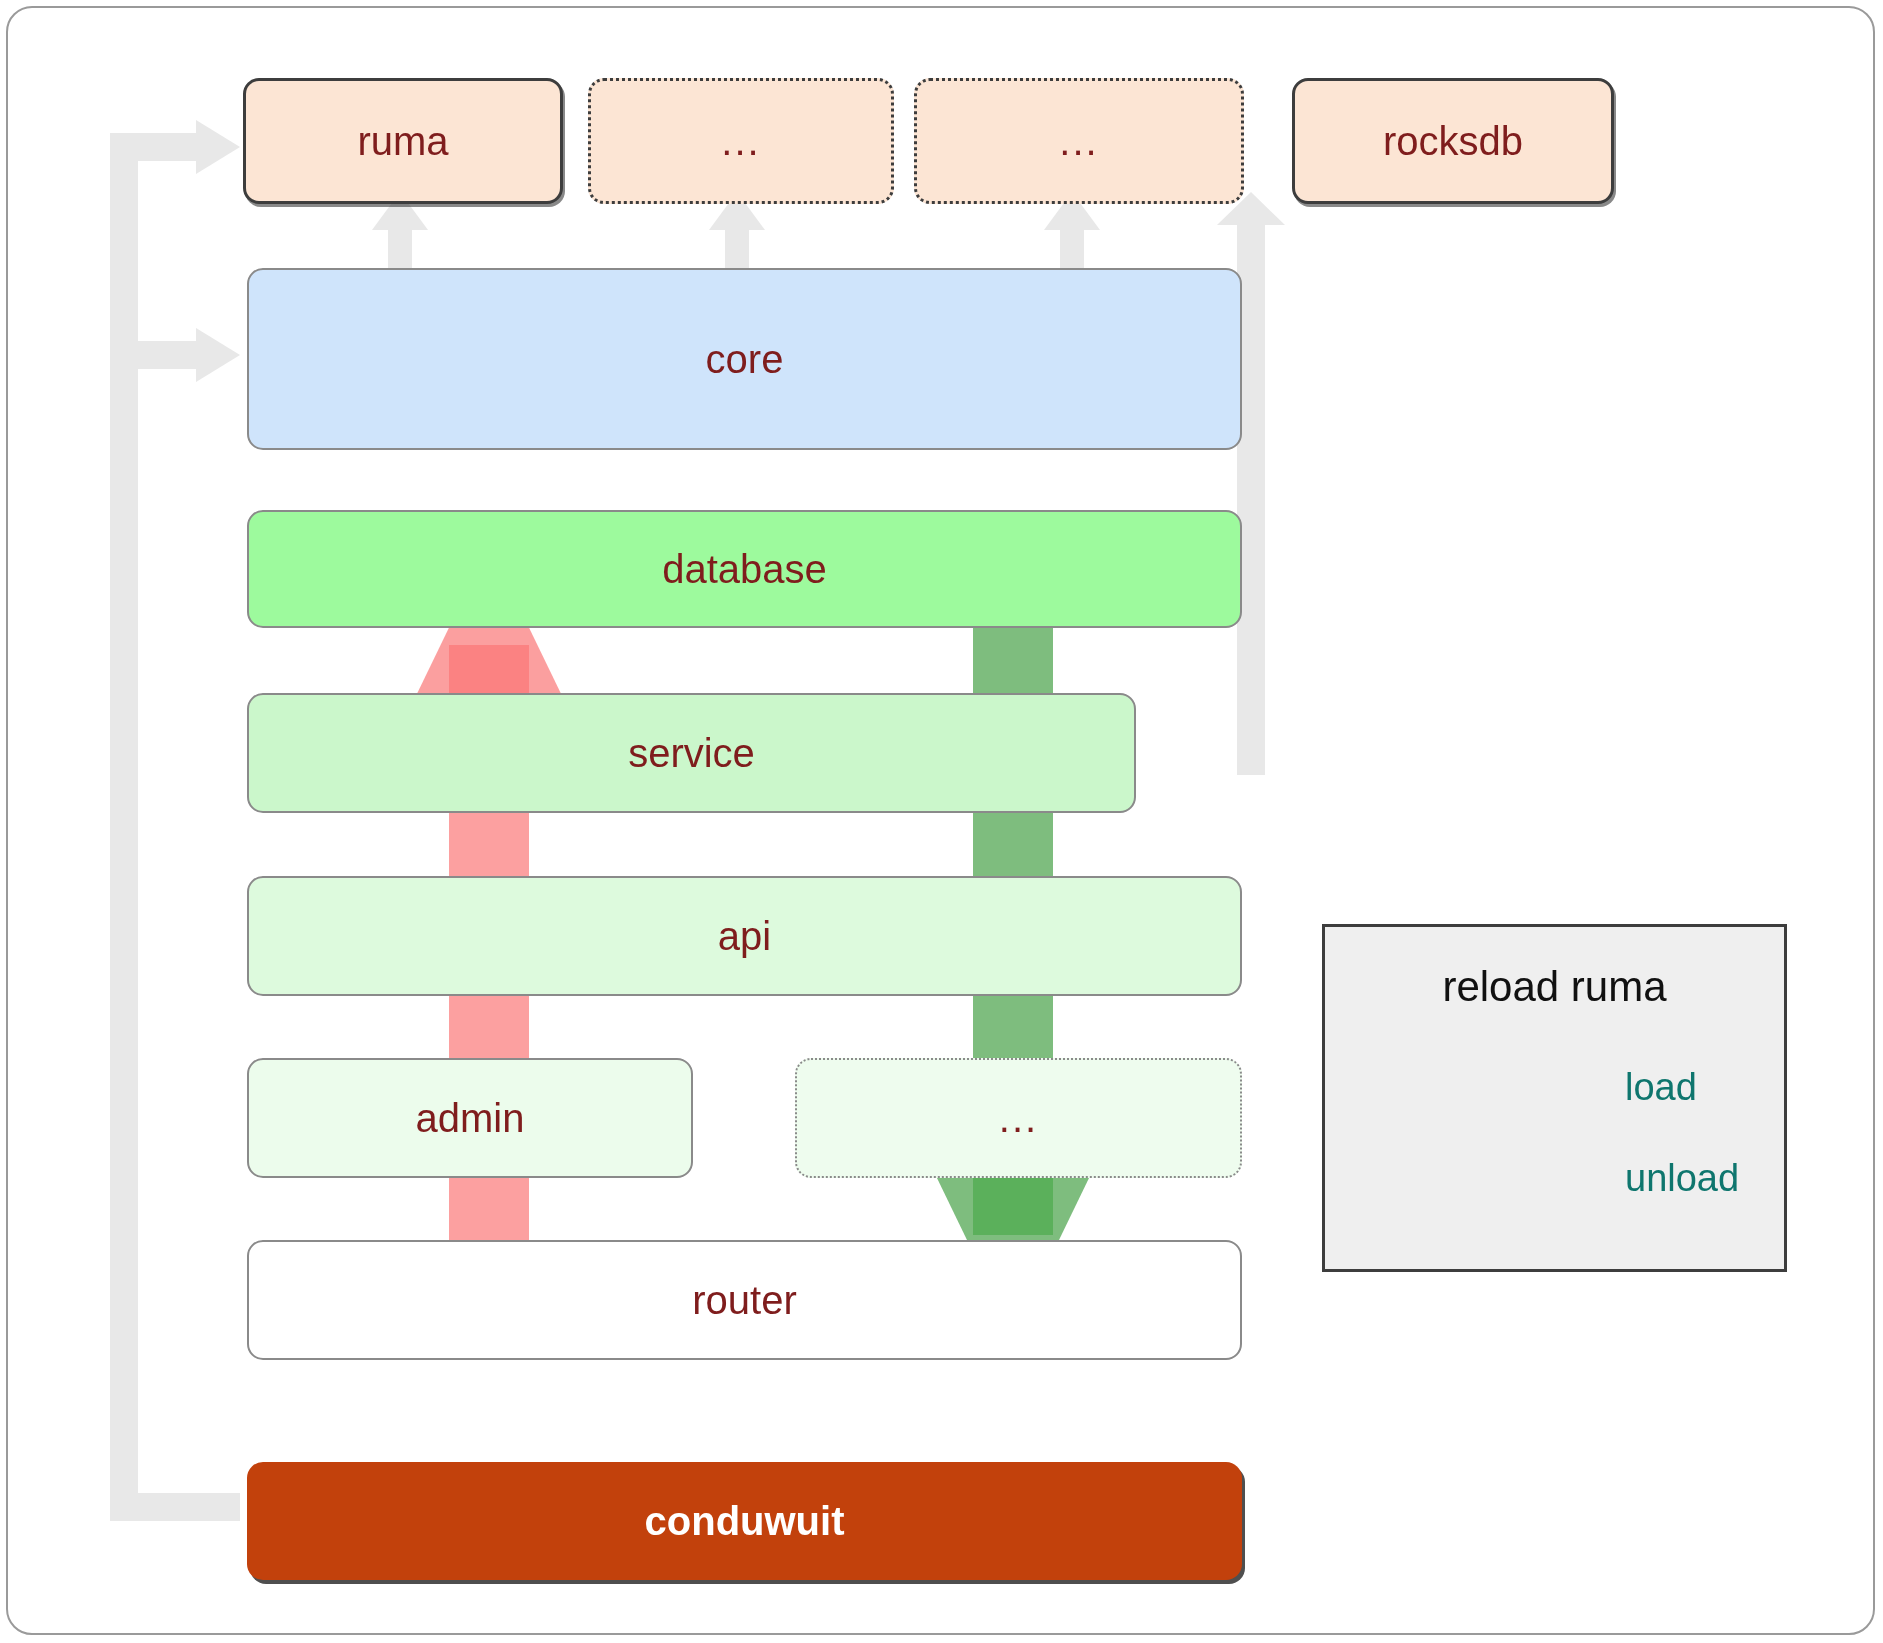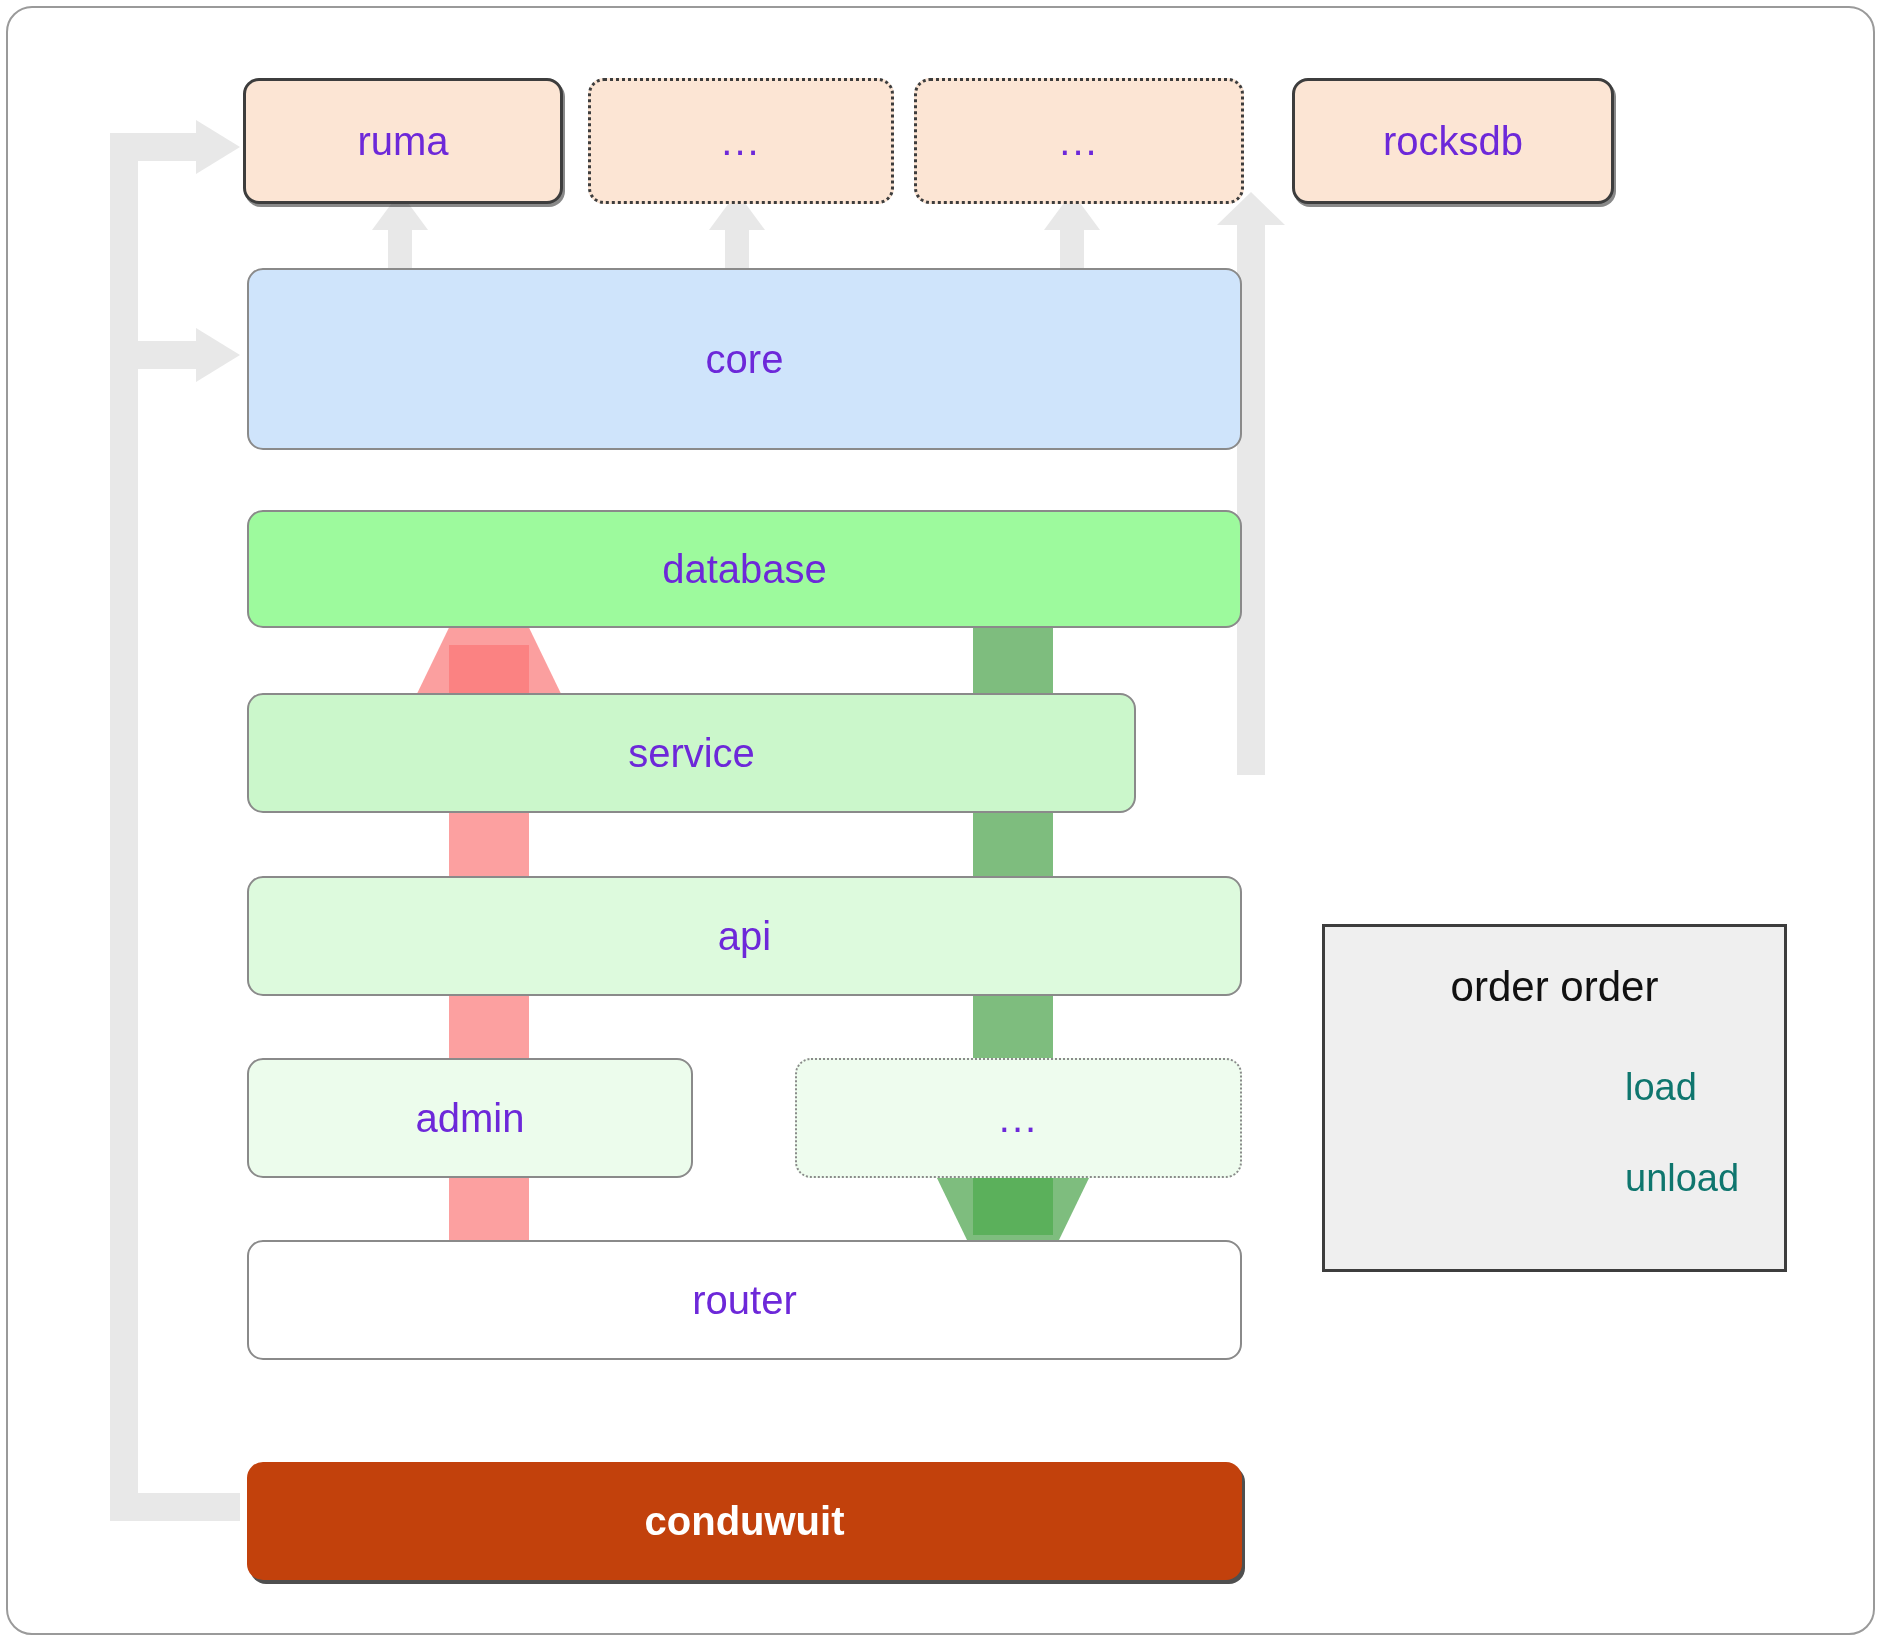--- a/index.html
+++ b/index.html
@@ -33,21 +33,21 @@
     height: 1643px;
     pointer-events: none;
   }
   .node {
     position: absolute;
     box-sizing: border-box;
     display: flex;
     align-items: center;
     justify-content: center;
     font-size: 40px;
-    color: #6d28d9;
+    color: #7f1d1d;
     border-radius: 16px;
   }
   .node-top {
     background: #fce5d4;
     border: 3px solid #3d3d3d;
     box-shadow: 2px 3px 0 rgba(40,40,40,0.55);
   }
   .node-top-dotted {
     background: #fce5d4;
     border: 3px dotted #3d3d3d;
@@ -229,18 +229,18 @@
 
   <div class="node node-router" style="left:247px; top:1240px; width:995px; height:120px;">
     <span>router</span>
   </div>
 
   <div class="node node-conduwuit" style="left:247px; top:1462px; width:995px; height:118px;">
     <span>conduwuit</span>
   </div>
 
   <div class="legend">
-    <div class="legend-title">order order</div>
+    <div class="legend-title">reload ruma</div>
     <div class="legend-label load">load</div>
     <div class="legend-label unload">unload</div>
   </div>
 
 </div>
 
 </body></html>

